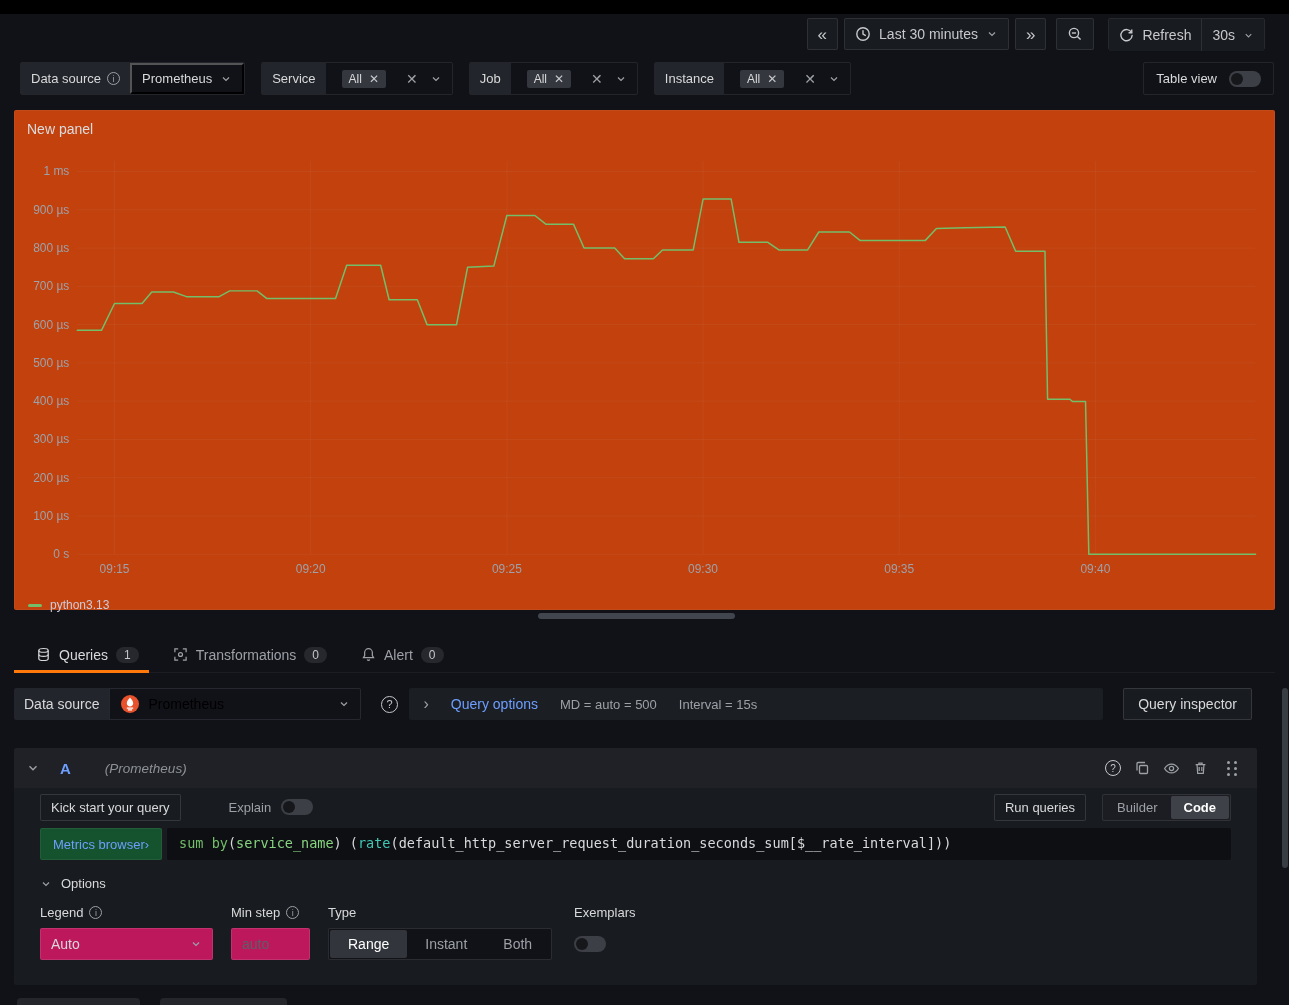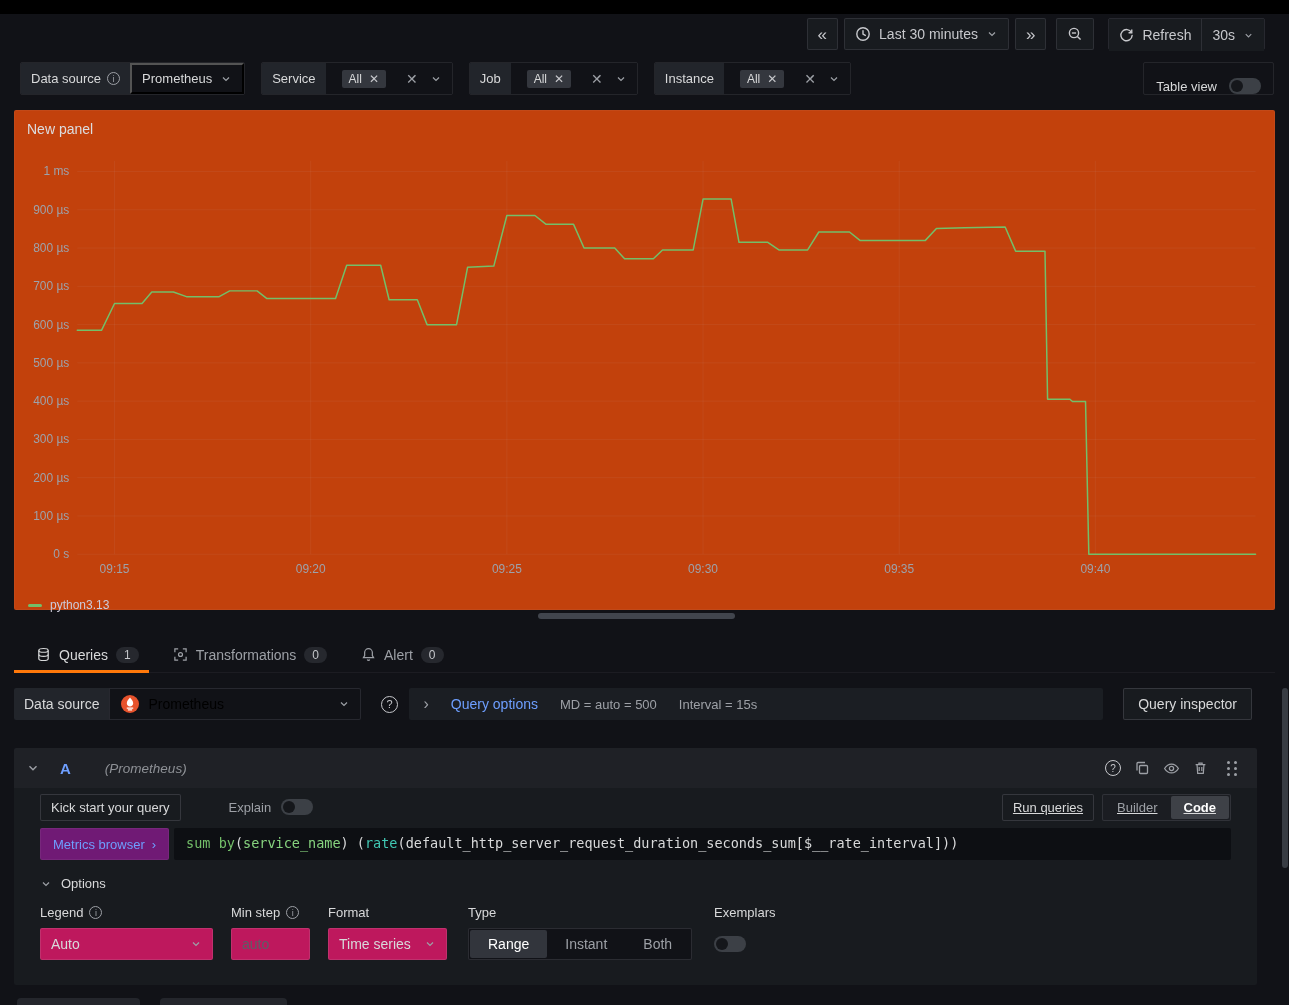--- a/index.html
+++ b/index.html
@@ -24,21 +24,21 @@
 
   
   .filterbar { position:absolute; top:62px; left:20px; right:15px; height:33px; display:flex; align-items:stretch; gap:16px; }
   .filter-group { display:inline-flex; border:1px solid rgba(204,204,220,.1); border-radius:2px; overflow:hidden; }
   .fg-label { display:flex; align-items:center; gap:6px; padding:0 10px; background:#22252b; font-size:13px; color:#d8d9da; }
   .fg-value { display:flex; align-items:center; gap:8px; padding:0 10px; background:#111217; font-size:13px; color:#d8d9da; cursor:pointer; }
   .chip { display:inline-flex; align-items:center; gap:7px; background:#34373e; border-radius:2px; padding:2px 7px; font-size:12px; margin:5px 2px 5px 6px; cursor:pointer; }
   .chip .x { font-size:12px; color:#c7c8cc; }
   .mini-x { color:#9da0a6; font-size:14px; margin:0 4px 0 10px; align-self:center; cursor:pointer; }
   .spacer { flex:1; }
-  .tableview { display:flex; align-items:flex-end; gap:12px; border:1px solid rgba(204,204,220,.1); border-radius:2px; padding:0 12px; font-size:13px; color:#d8d9da; }
+  .tableview { display:flex; align-items:center; gap:12px; border:1px solid rgba(204,204,220,.1); border-radius:2px; padding:0 12px; font-size:13px; color:#d8d9da; }
 
   .info-i { display:inline-flex; align-items:center; justify-content:center; width:13px; height:13px;
     border:1px solid #9da0a6; border-radius:50%; font-size:9px; font-style:normal; color:#9da0a6; }
 
   .toggle { width:32px; height:16px; border-radius:8px; background:#3c4046; position:relative; display:inline-block; cursor:pointer; flex:0 0 auto; }
   .toggle .knob { position:absolute; left:2px; top:2px; width:12px; height:12px; border-radius:50%; background:#15171b; }
 
   
   .panel { position:absolute; top:110px; left:14px; width:1261px; height:500px; background:#c2410c;
     border:1px solid rgba(204,204,220,.06); border-radius:2px; }
@@ -86,27 +86,27 @@
   .refid { margin-left:20px; color:#6e9fff; font-weight:700; font-size:15px; }
   .ds-hint { margin-left:34px; font-style:italic; color:#8e9196; font-size:13.5px; }
   .q-actions { margin-left:auto; display:flex; align-items:center; gap:13px; color:#9da0a6; margin-right:8px; }
   .q-actions > * { cursor:pointer; display:inline-flex; }
   .grip { display:grid; grid-template-columns:3px 3px; gap:3px 4px; margin-left:6px; }
   .grip i { width:3px; height:3px; border-radius:50%; background:#9da0a6; }
 
   .q-row1 { margin:5px 26px 0; display:flex; align-items:center; height:28px; }
   .btn.sm { height:27px; font-size:13px; padding:0 10px; }
   .explain-label { margin-left:48px; margin-right:10px; font-size:13px; color:#9da0a6; }
-  .q-row1 .right { margin-left:auto; display:flex; align-items:center; gap:8px;text-decoration:underline; }
+  .q-row1 .right { margin-left:auto; display:flex; align-items:center; gap:16px; }
   .seg-group { display:inline-flex; height:27px; background:#1b1d22; border:1px solid rgba(204,204,220,.12); border-radius:2px; padding:1px; }
   .seg { display:flex; align-items:center; padding:0 13px; font-size:13px; color:#9da0a6; border-radius:2px; cursor:pointer; }
   .seg.active { background:#3e4147; color:#fff; font-weight:600; }
 
   .q-row2 { margin:7px 26px 0; display:flex; height:32px; gap:5px; }
-  .metrics-browser { display:flex; align-items:center; gap:7px; padding:0 12px; background:#701a75;
+  .metrics-browser { display:flex; align-items:center; padding:0 12px; background:#14532d;
     border:1px solid rgba(204,204,220,.08); border-radius:2px; color:#6e9fff; font-size:13px; cursor:pointer; white-space:nowrap; }
   .code-box { flex:1; background:#0d0f13; border-radius:2px; padding:0 12px; line-height:31px; font-size:13.5px; white-space:nowrap; overflow:hidden; }
 
   .options { margin:16px 26px 0; }
   .opt-header { display:flex; align-items:center; gap:9px; font-size:13px; color:#d8d9da; cursor:pointer; }
   .opt-fields { margin-top:14px; display:flex; align-items:flex-start; }
   .field label { display:flex; align-items:center; gap:6px; font-size:13px; color:#d8d9da; margin-bottom:8px; }
   .control { height:32px; background:#be185d; border:1px solid rgba(204,204,220,.14); border-radius:2px;
     display:flex; align-items:center; padding:0 10px; font-size:14px; color:#d8d9da; cursor:pointer; }
   .control .grow { flex:1; text-align:left; }
@@ -417,31 +417,20 @@
             </svg>
         </button>
       </div>
       <div class="field" style="width:79px; margin-right:18px;">
         <label>
             <span>Min step</span>
             <i class="info-i">i</i>
           </label>
         <input class="control" style="width: 100%;" placeholder="auto">
       </div>
-      <div class="field" style="width:119px; margin-right:21px;">
-        <label>
-            <span>Format</span>
-          </label>
-        <button class="control" style="width:100%;">
-          <span class="grow">Time series</span>
-          <svg class="chev-svg" width="12" height="12" viewBox="0 0 16 16" fill="none" stroke-width="1.6">
-              <polyline points="4,6 8,10 12,6"></polyline>
-            </svg>
-        </button>
-      </div>
       <div class="field" style="margin-right:22px;">
         <label>
             <span>Type</span>
           </label>
         <div class="radio-group">
           <span class="radio active">Range</span>
           <span class="radio">Instant</span>
           <span class="radio">Both</span>
         </div>
       </div>

